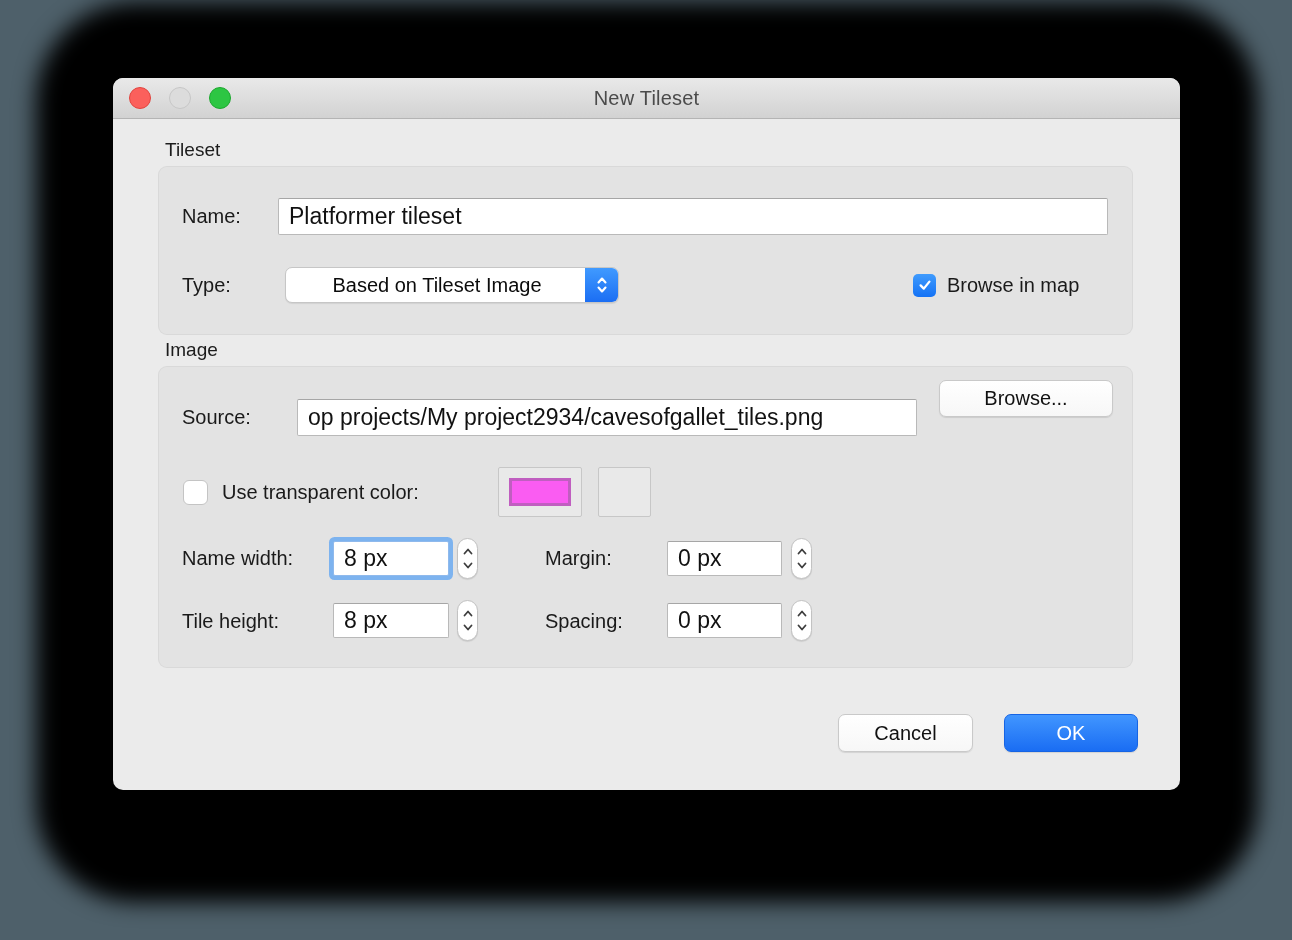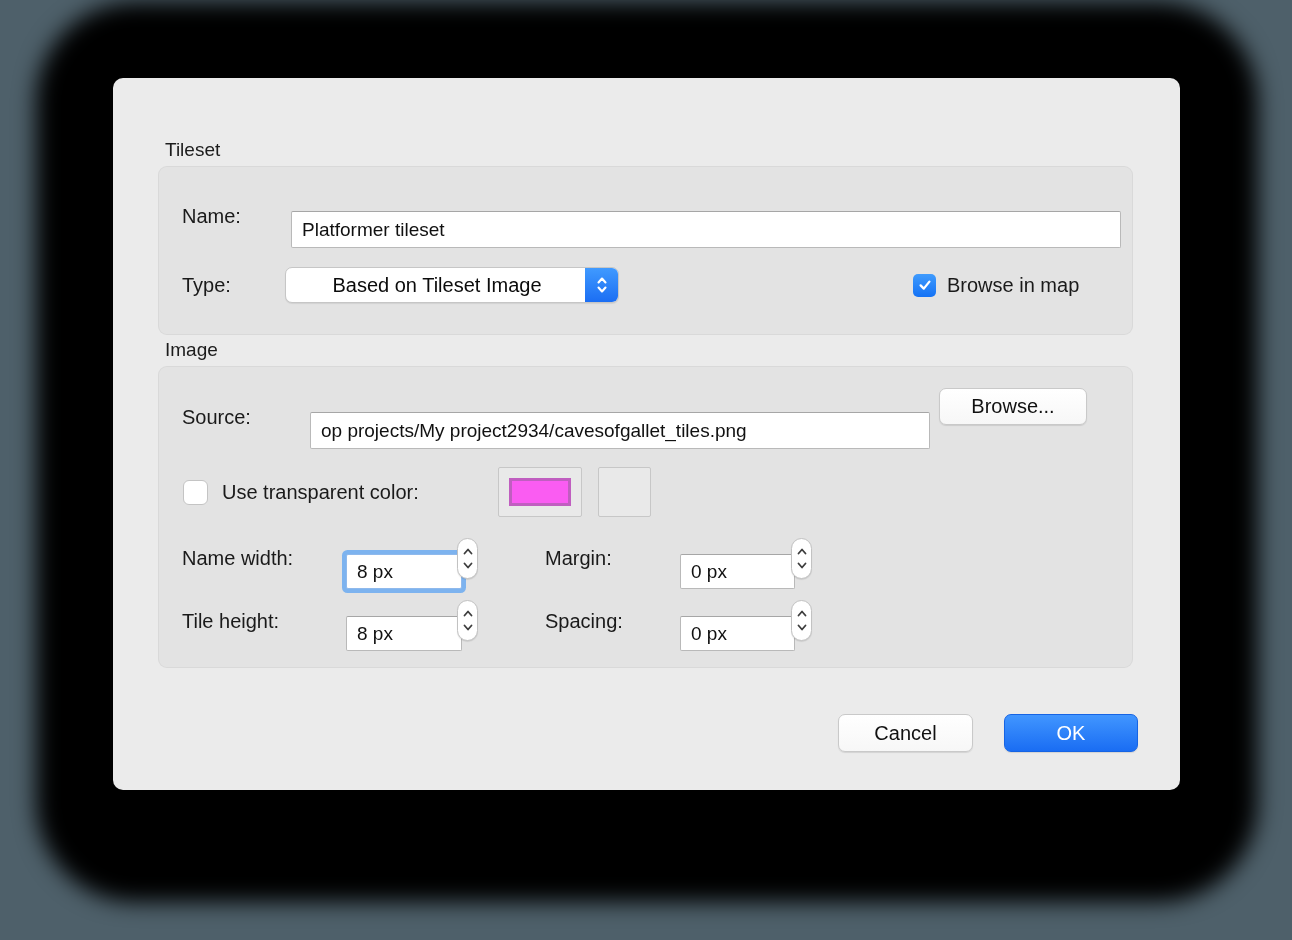--- a/index.html
+++ b/index.html
@@ -48,22 +48,22 @@
 
   .rowlabel{
     position:absolute;font-size:20px;color:#1a1a1a;
     display:flex;align-items:center;
   }
 
   
   .ti{
     position:absolute;box-sizing:border-box;
     background:#fff;border:1px solid #b9b9b9;border-top-color:#a6a6a6;
-    border-radius:2px;font-family:inherit;font-size:19px;color:#111;
-    padding:0 10px;outline:none;margin:13px;
+    border-radius:2px;font-family:inherit;font-size:23px;color:#111;
+    padding:0 10px;outline:none;margin:0;
   }
   .name-label{left:69px;top:120px;height:37px;}
   .name-input{left:165px;top:120px;width:830px;height:37px;}
 
   
   .type-label{left:69px;top:189px;height:36px;}
   .dropdown{
     position:absolute;left:172px;top:189px;width:334px;height:36px;
     background:#fff;border:1px solid #c6c6c6;border-radius:7px;
     box-shadow:0 1px 1px rgba(0,0,0,.08);
@@ -94,21 +94,21 @@
 
   
   .source-label{left:69px;top:321px;height:37px;}
   .source-input{left:184px;top:321px;width:620px;height:37px;white-space:nowrap;}
   .btn{
     position:absolute;box-sizing:border-box;border-radius:7px;
     font-family:inherit;font-size:20px;display:flex;align-items:center;justify-content:center;
     border:1px solid #c9c9c9;background:linear-gradient(#ffffff,#f7f7f7);
     color:#111;box-shadow:0 1px 1px rgba(0,0,0,.10);cursor:default;
   }
-  .browse-btn{left:826px;top:310px;width:148px;height:37px;}
+  .browse-btn{left:826px;top:302px;width:174px;height:37px;}
 
   
   .transparent-wrap{
     position:absolute;left:70px;top:389px;height:50px;
     display:flex;align-items:center;gap:14px;
   }
   .transparent-wrap .checkbox{width:25px;height:25px;border-radius:6px;}
   .swatch-btn{
     position:absolute;left:385px;top:389px;width:84px;height:50px;
     background:#e9e9e9;border:1px solid #c7c7c7;border-radius:2px;box-sizing:border-box;
@@ -152,20 +152,28 @@
   }
 </style>
 </head>
 <body>
 
 <div class="stage">
   <div class="window-shadow"></div>
 
   <div class="window">
 
+    <div class="titlebar">
+      <div class="traffic">
+        <span class="tl red"></span>
+        <span class="tl gray"></span>
+        <span class="tl green"></span>
+      </div>
+      <div class="title">New Tileset</div>
+    </div>
 
     <div class="grouplabel tileset-label">Tileset</div>
     <div class="groupbox tileset-box"></div>
 
     <div class="rowlabel name-label">Name:</div>
     <input class="ti name-input" type="text" value="Platformer tileset" style="">
 
     <div class="rowlabel type-label">Type:</div>
     <div class="dropdown">
       <span class="dropdown-text">Based on Tileset Image</span>

